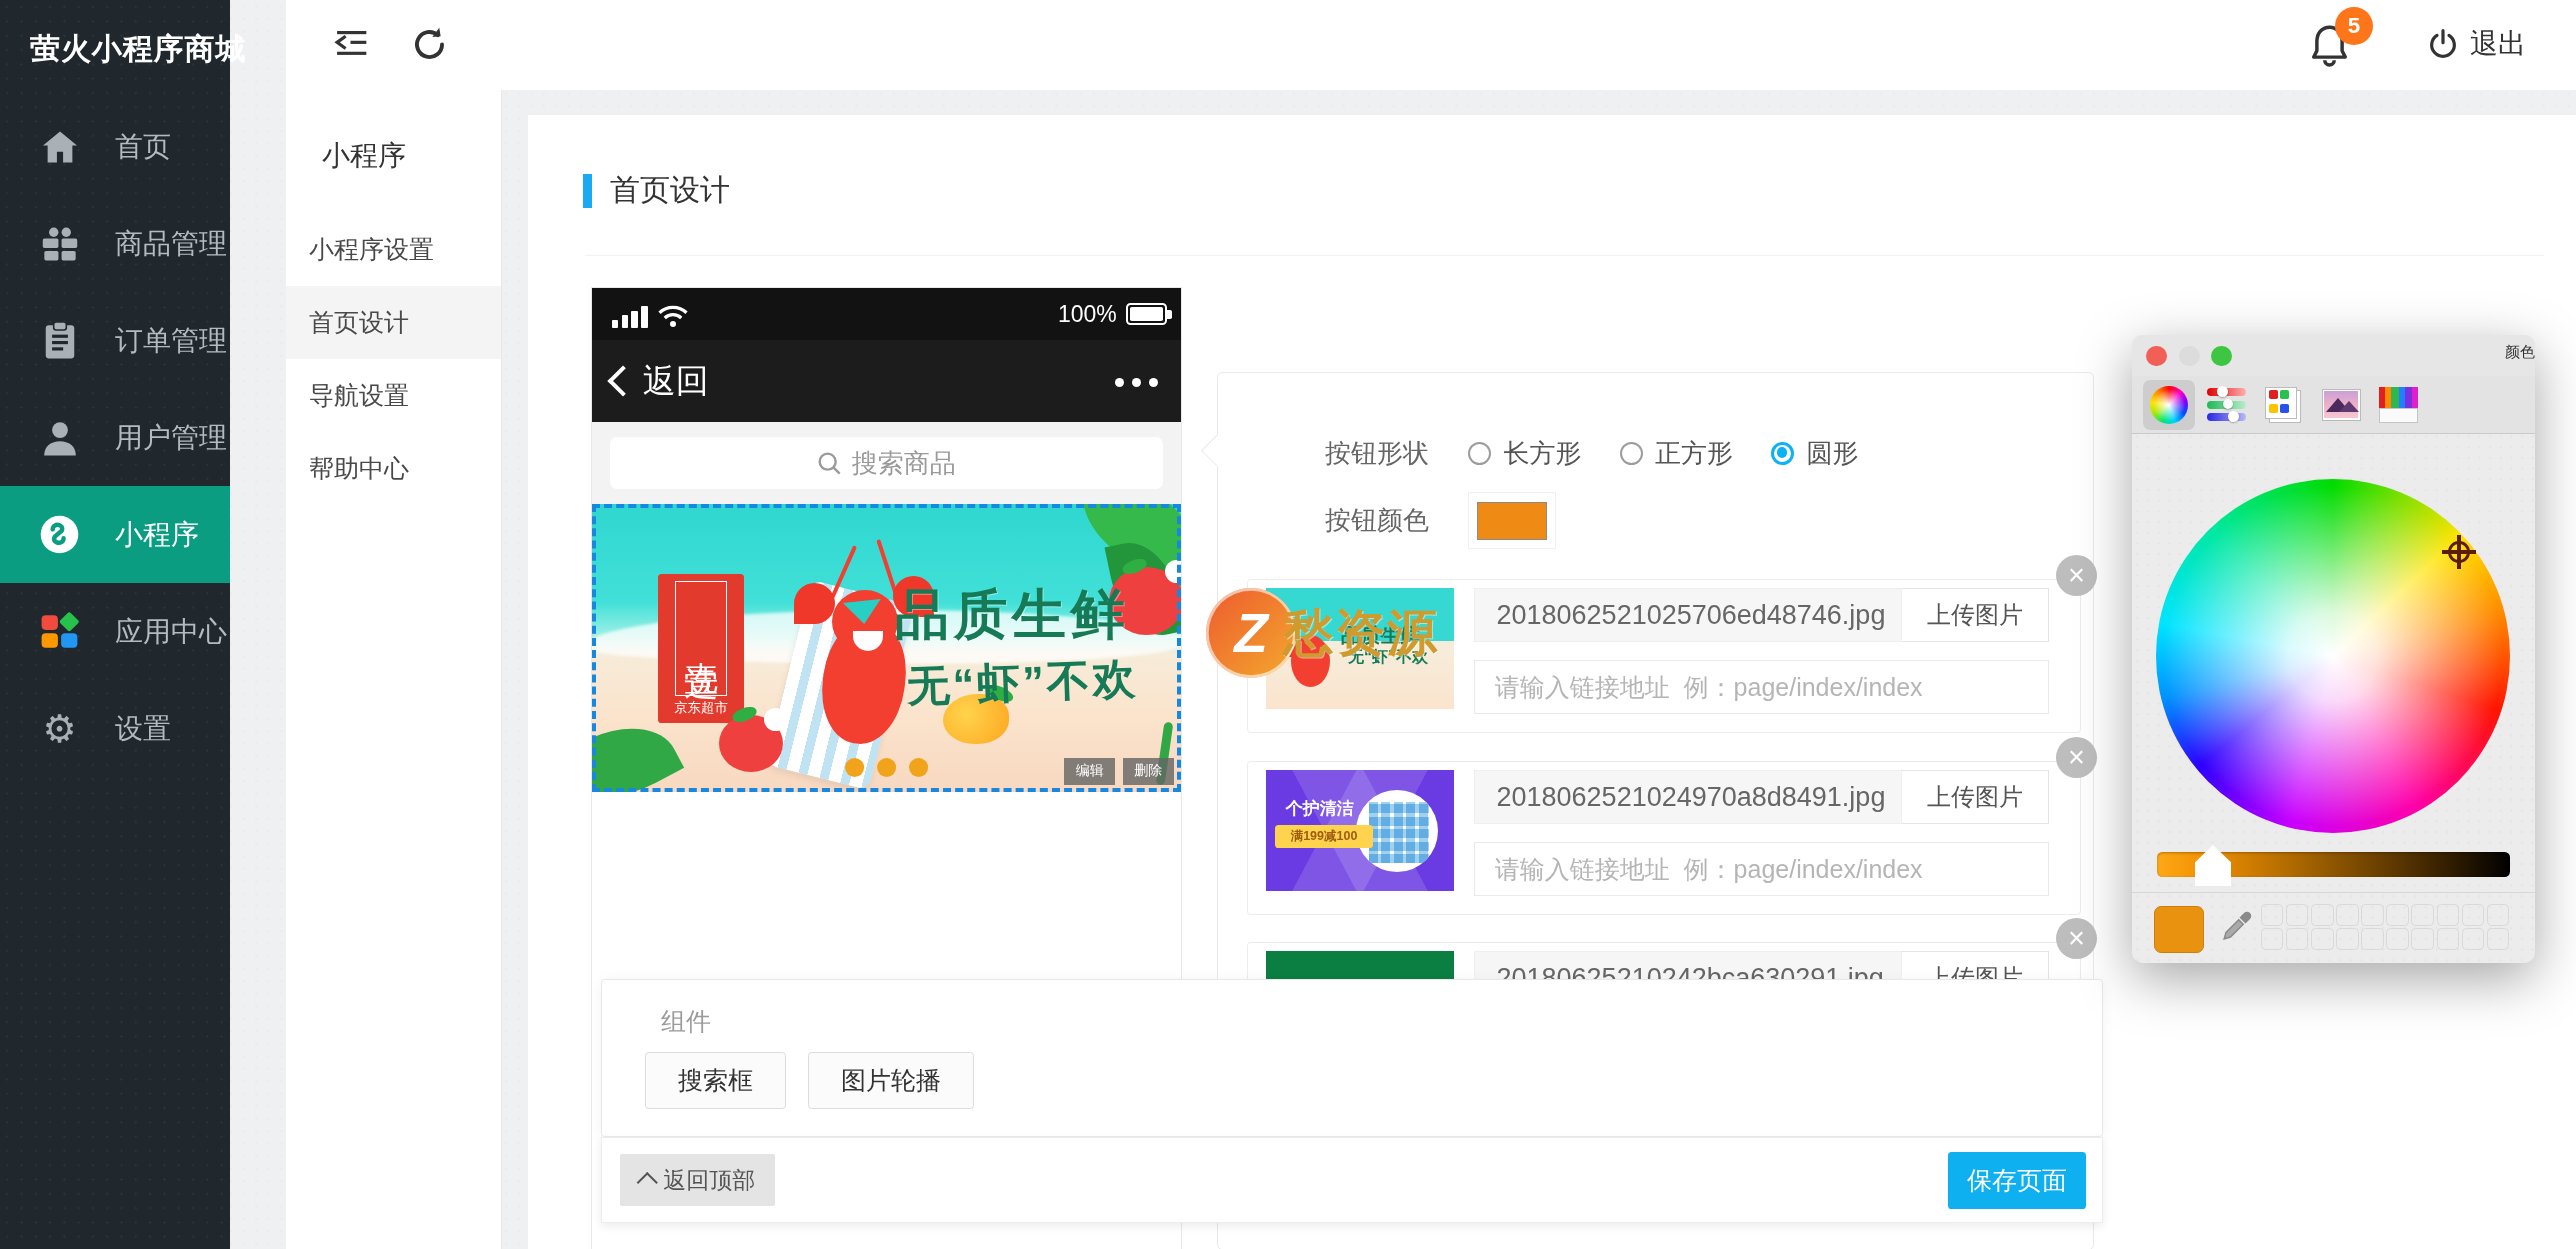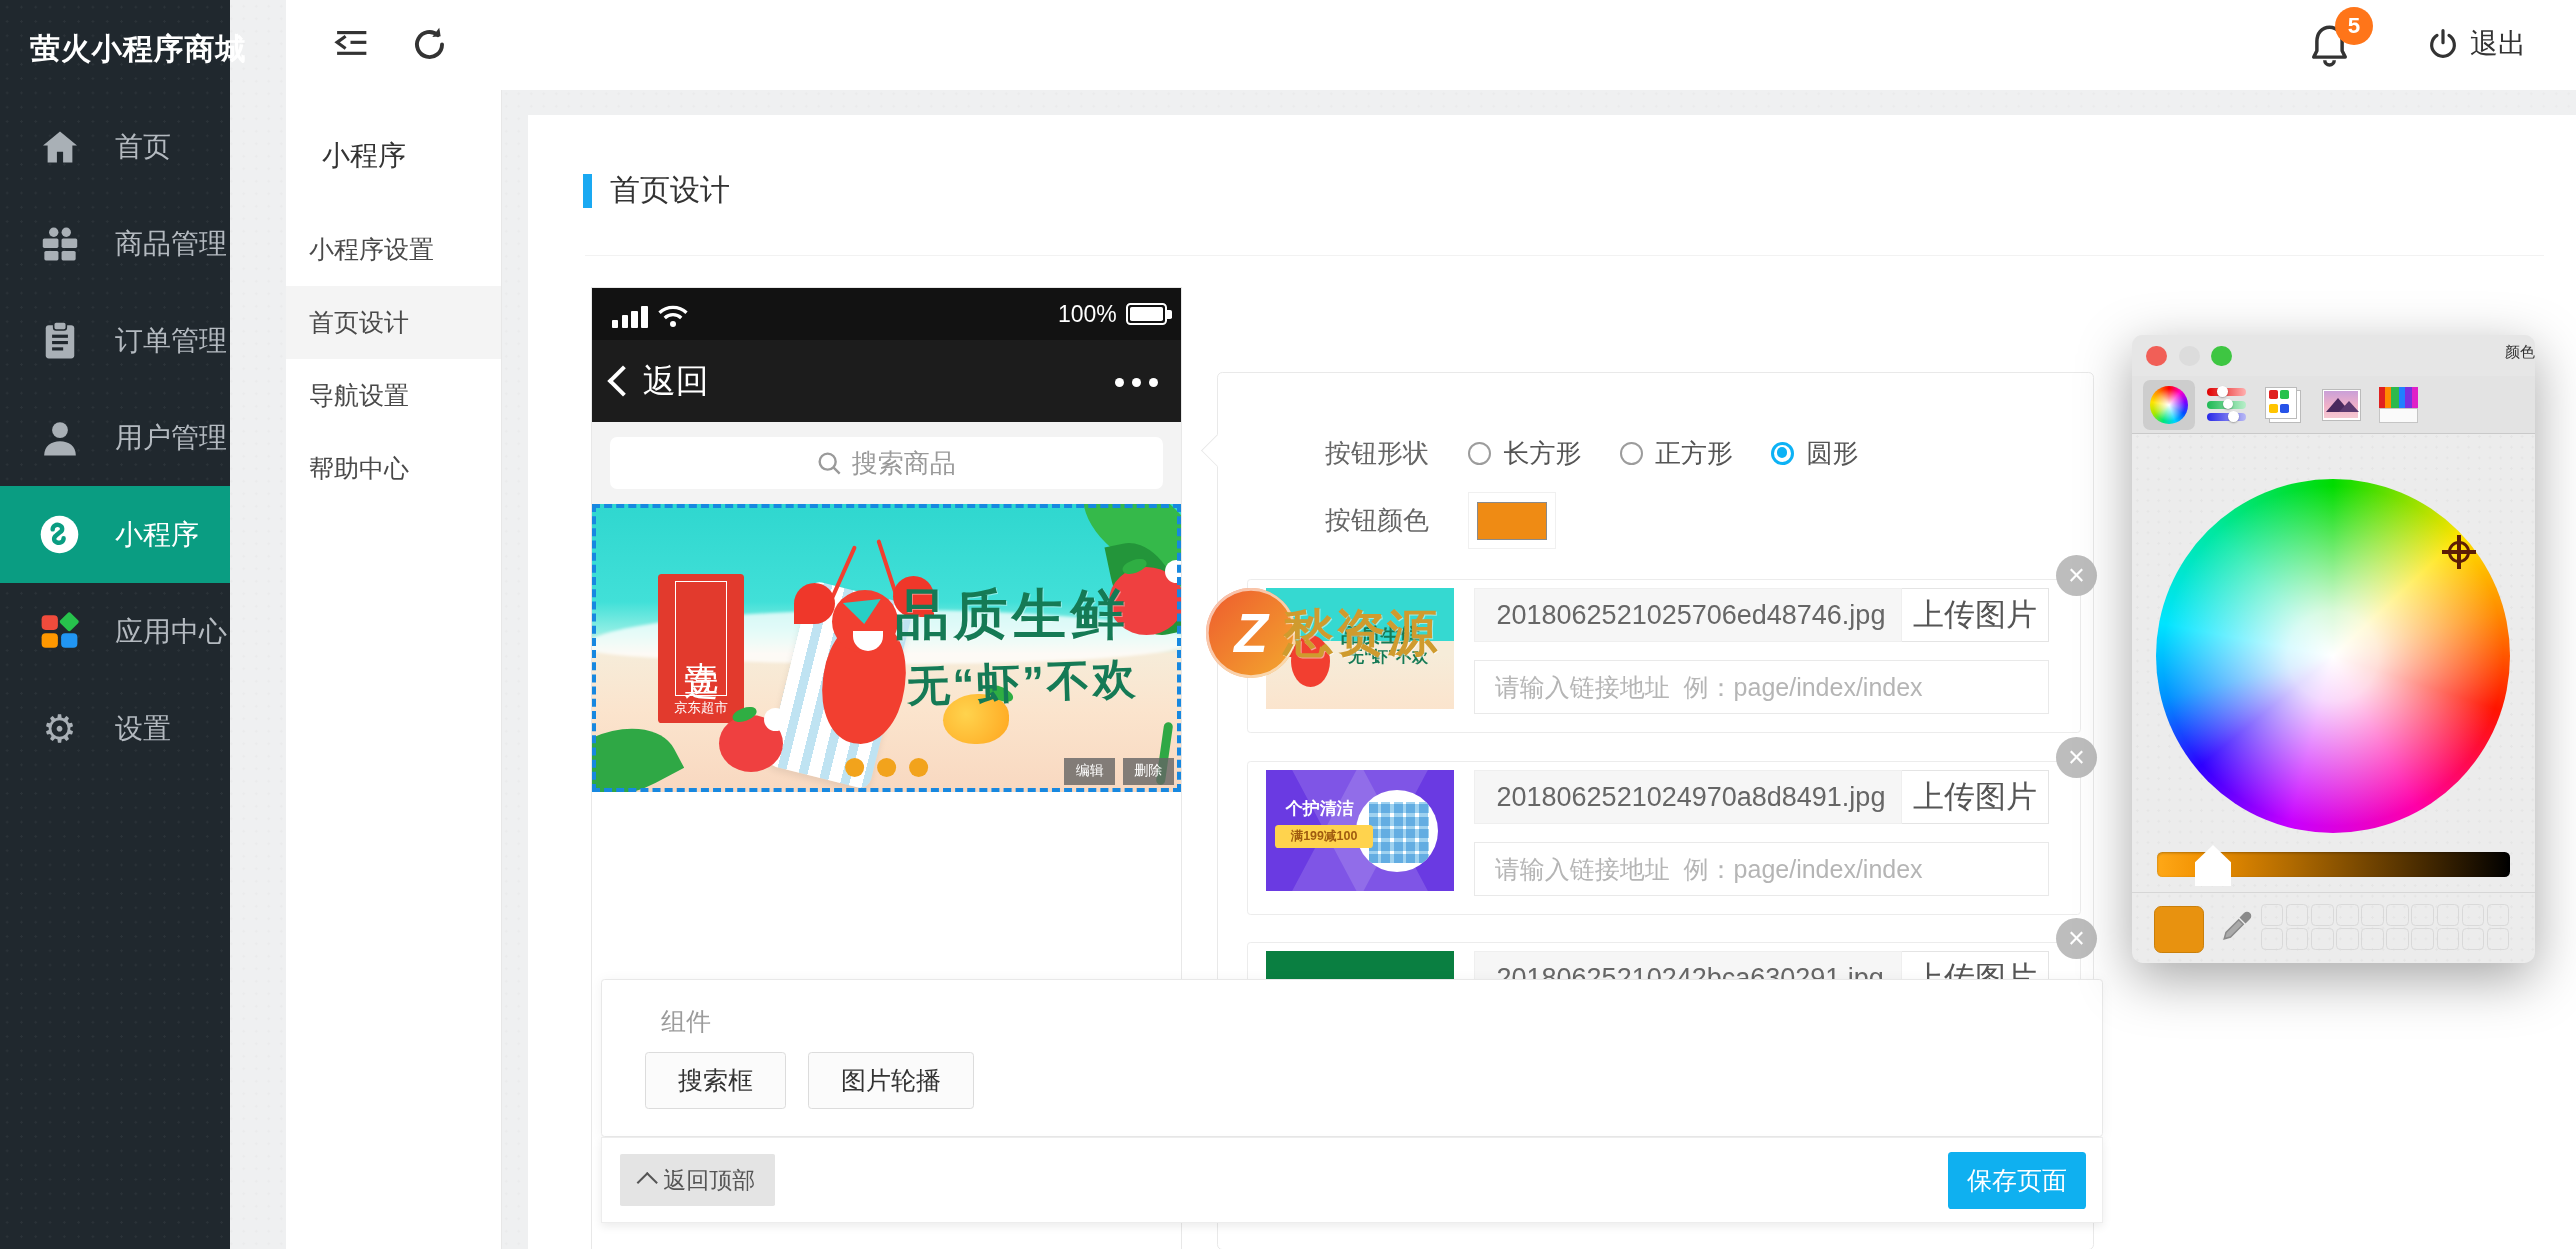--- a/index.html
+++ b/index.html
@@ -110,21 +110,21 @@
   .t2 .xs1,.t2 .xs2{position:absolute;left:50%;top:-27px;bottom:-27px;width:63px;background:rgba(255,255,255,.14)}
   .t2 .xs1{transform:translateX(-50%) rotate(28deg)}
   .t2 .xs2{transform:translateX(-50%) rotate(-28deg)}
   .t2 .circ{position:absolute;right:16px;top:19.7px;width:82px;height:82px;background:#fff;border-radius:50%;overflow:hidden}
   .t2 .grid{position:absolute;inset:12.5px 9px 9px 12.5px;background:repeating-linear-gradient(0deg,#9fd2f0 0 9px,#fff 9px 12.5px),repeating-linear-gradient(90deg,#9fd2f0 0 9px,#fff 9px 12.5px);background-blend-mode:multiply}
   .t2 .rib{position:absolute;left:9px;top:55px;width:98px;height:23px;background:#ffd34d;border-radius:3.6px;color:#a05c10;font-size:12.5px;display:flex;align-items:center;justify-content:center;font-weight:bold}
   .t2 .ttl{position:absolute;left:19.7px;top:27px;color:#fff;font-size:17px;font-weight:bold;white-space:nowrap}
   .t3{background:#0a7f41}
   .frow{position:absolute;left:226px;top:8px;right:31px;height:54px;display:flex}
   .fname{flex:1;background:#f6f6f6;border:0.9px solid #efefef;color:#666;font-size:27px;display:flex;align-items:center;padding:0 21.5px;white-space:nowrap;overflow:hidden;box-sizing:border-box}
-  .upbtn{width:147px;background:#fff;border:0.9px solid #e4e4e4;border-left:none;color:#555;font-size:31px;display:flex;align-items:center;justify-content:center;cursor:pointer;box-sizing:border-box}
+  .upbtn{width:147px;background:#fff;border:0.9px solid #e4e4e4;border-left:none;color:#555;font-size:24px;display:flex;align-items:center;justify-content:center;cursor:pointer;box-sizing:border-box}
   .linput{position:absolute;left:226px;right:31px;top:80px;height:54px;border:0.9px solid #e9e9e9;font-size:25px;color:#333;padding:0 19.7px;box-sizing:border-box;outline:none;font-family:inherit;background:#fff}
   .linput::placeholder{color:#b5b5b5}
   .xclose{position:absolute;right:-17px;top:-25px;width:41px;height:41px;border-radius:50%;background:#bdbdbd;color:#fff;font-size:29px;line-height:1;display:flex;align-items:center;justify-content:center;cursor:pointer}
   
   #wmark{position:absolute;left:678px;top:473px;display:flex;align-items:center;z-index:2;pointer-events:none}
   .wm-circ{width:90px;height:90px;border-radius:50%;background:linear-gradient(135deg,#ee5a2e,#f3a92e);display:flex;align-items:center;justify-content:center;
     color:#fff;font-size:55px;font-weight:bold;font-style:italic;box-shadow:0 0 0 2.7px rgba(255,255,255,.6) inset}
   .wm-txt{margin-left:-12.5px;font-size:50px;font-weight:bold;color:#cf9b2e;letter-spacing:1.8px;text-shadow:0.9px 0.9px 0 rgba(255,255,255,.5)}
   
   #comp{position:absolute;left:73px;top:864px;width:1502px;height:158px;background:#fff;border:0.9px solid #e8e8e8;border-radius:3.6px;z-index:6;box-sizing:border-box;box-shadow:0 1.8px 12.5px rgba(0,0,0,.05)}

